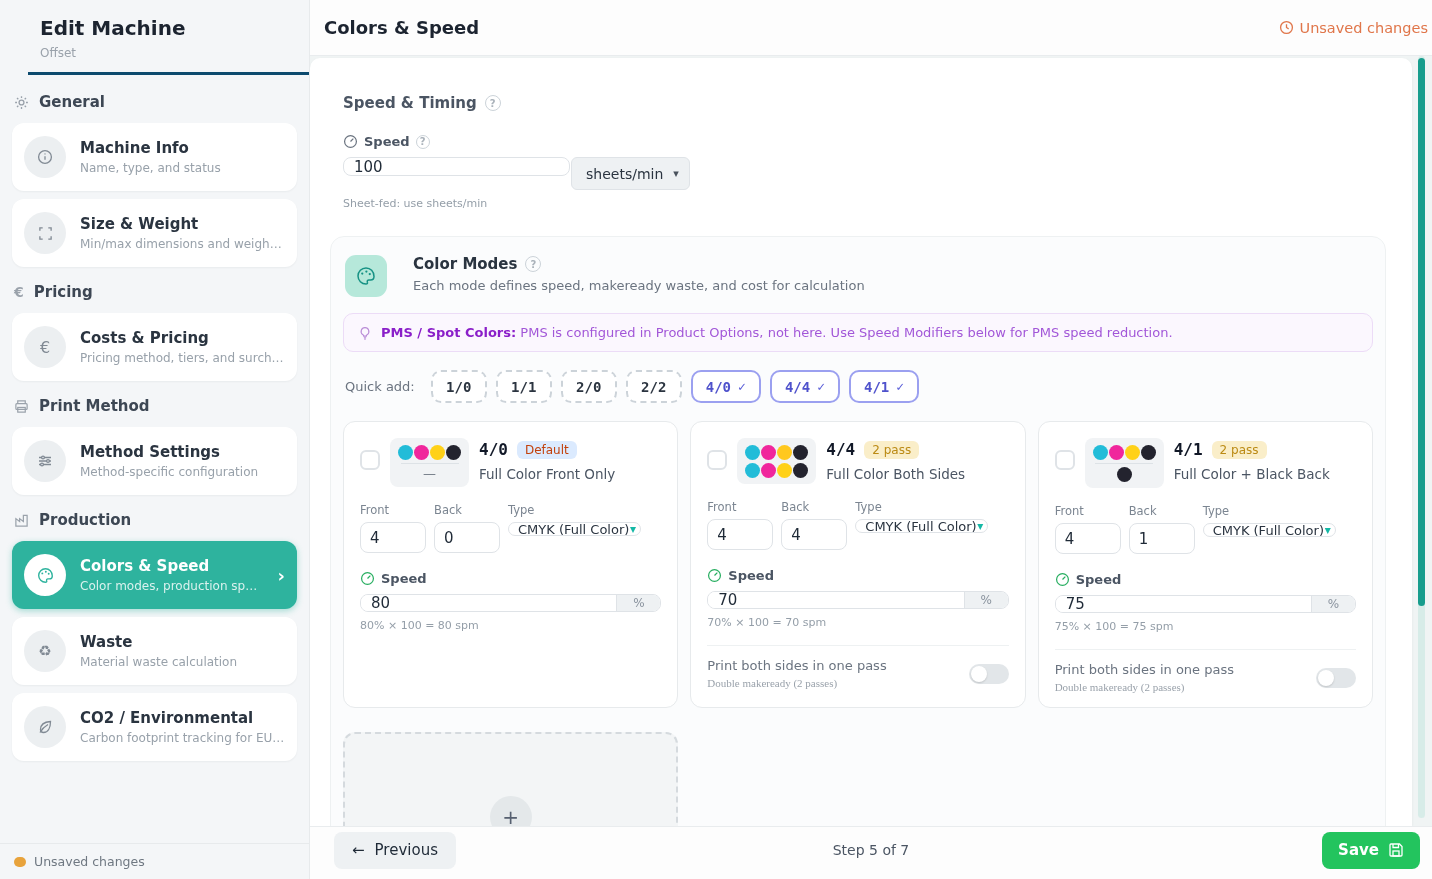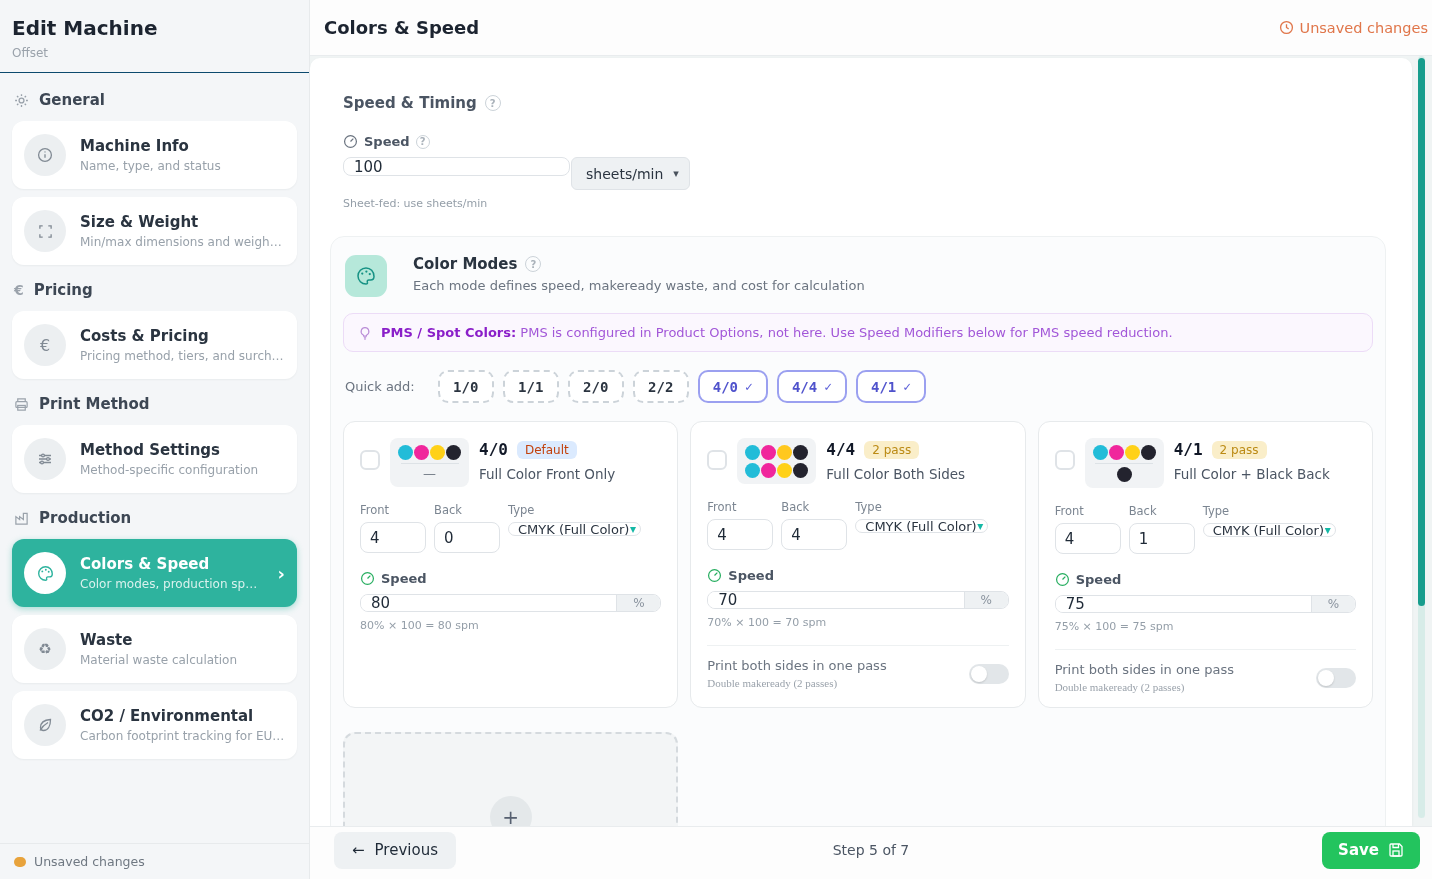--- a/index.html
+++ b/index.html
@@ -1,21 +1,21 @@
 <!DOCTYPE html>
 <html><head>
 <meta charset="utf-8">
 <style>
   * { margin:0; padding:0; box-sizing:border-box; }
   html,body { width:1432px; height:879px; overflow:hidden; font-family:"DejaVu Sans","Liberation Sans",sans-serif; background:#eef2f3; color:#1f2a37; }
   .root { display:flex; width:1432px; height:879px; }
 
   
   .sidebar { width:310px; min-width:310px; background:#f4f6f8; border-right:1px solid #e7eaec; display:flex; flex-direction:column; }
-  .sb-head { padding:16px 12px 12px 12px; border-bottom:1px solid #0c4a6e; }
+  .sb-head { padding:16px 12px 12px 12px; border-bottom:3px solid #0c4a6e;margin-left:28px; }
   .sb-title { font-size:20px; font-weight:bold; color:#1c2430; }
   .sb-sub { font-size:12px; color:#9aa2ab; margin-top:6px; }
   .sb-nav { flex:1; overflow:hidden; padding:10px 12px; }
   .sb-section { display:flex; align-items:center; gap:10px; font-size:15px; font-weight:bold; color:#3d4754; margin:16px 2px 12px 2px; }
   .sb-section .sicon { color:#9aa2ab; display:inline-flex; }
   .sb-item { background:#fff; border-radius:12px; box-shadow:0 1px 2px rgba(20,30,40,.05); padding:13px 12px; display:flex; align-items:center; gap:14px; margin-bottom:8px; cursor:pointer; }
   .sb-item .icirc { width:42px; height:42px; min-width:42px; border-radius:50%; background:#eceff1; color:#818a94; display:flex; align-items:center; justify-content:center; font-size:16px; }
   .sb-item .itexts { overflow:hidden; }
   .sb-item .ititle { font-size:15px; font-weight:bold; color:#2a3440; }
   .sb-item .isub { font-size:12px; color:#98a1aa; margin-top:4px; white-space:nowrap; overflow:hidden; text-overflow:ellipsis; }
@@ -49,21 +49,21 @@
   .cm-wrap { margin-top:26px; background:#fbfcfd; border:1px solid #eef1f2; border-radius:14px; padding:14px 12px; }
   .cm-head { display:flex; align-items:flex-start; gap:26px; padding:4px 4px 0 2px; }
   .cm-iconbox { width:42px; height:42px; min-width:42px; border-radius:11px; background:#b6e8da; color:#169284; display:flex; align-items:center; justify-content:center; }
   .cm-title { font-size:15px; font-weight:bold; color:#2a3440; display:flex; align-items:center; gap:8px; }
   .cm-sub { font-size:13px; color:#6b7480; margin-top:5px; }
   .pms { margin-top:16px; background:#fbf7fe; border:1px solid #ecdcf7; border-radius:10px; padding:11px 14px; display:flex; align-items:center; gap:9px; font-size:13px; color:#a257d8; }
   .pms b { color:#8a1fc9; }
   .bulb { color:#b88ad6; display:inline-flex; }
 
   .quick { display:flex; align-items:center; gap:9px; margin:18px 0 18px 2px; }
-  .quick-label { font-size:13px; color:#6b7480; margin-right:14px; }
+  .quick-label { font-size:13px; color:#6b7480; margin-right:7px; }
   .chip { height:33px; min-width:56px; padding:0 13px; border-radius:10px; border:2px dashed #ccd3d9; background:#fff; display:flex; align-items:center; justify-content:center; gap:7px; font-family:"DejaVu Sans Mono","Liberation Mono",monospace; font-weight:bold; font-size:14px; color:#2b3440; cursor:pointer; }
   .chip.added { border:2px solid #9ba0f0; color:#4f52cc; }
   .chip.added .chk { color:#5a5ed8; font-size:13px; }
 
   
   .cards { display:grid; grid-template-columns:repeat(3, 1fr); gap:12px; }
   .mode-card { background:#fff; border:1px solid #e7eaec; border-radius:12px; padding:16px 16px 14px 16px; }
   .mc-top { display:flex; align-items:flex-start; gap:10px; }
   .cbox { width:20px; height:20px; min-width:20px; border:2px solid #dfe3e7; border-radius:6px; background:#fff; margin-top:12px; cursor:pointer; }
   .swatch { background:#f1f3f5; border-radius:8px; padding:7px 8px 6px 8px; display:flex; flex-direction:column; align-items:center; min-width:72px; }

